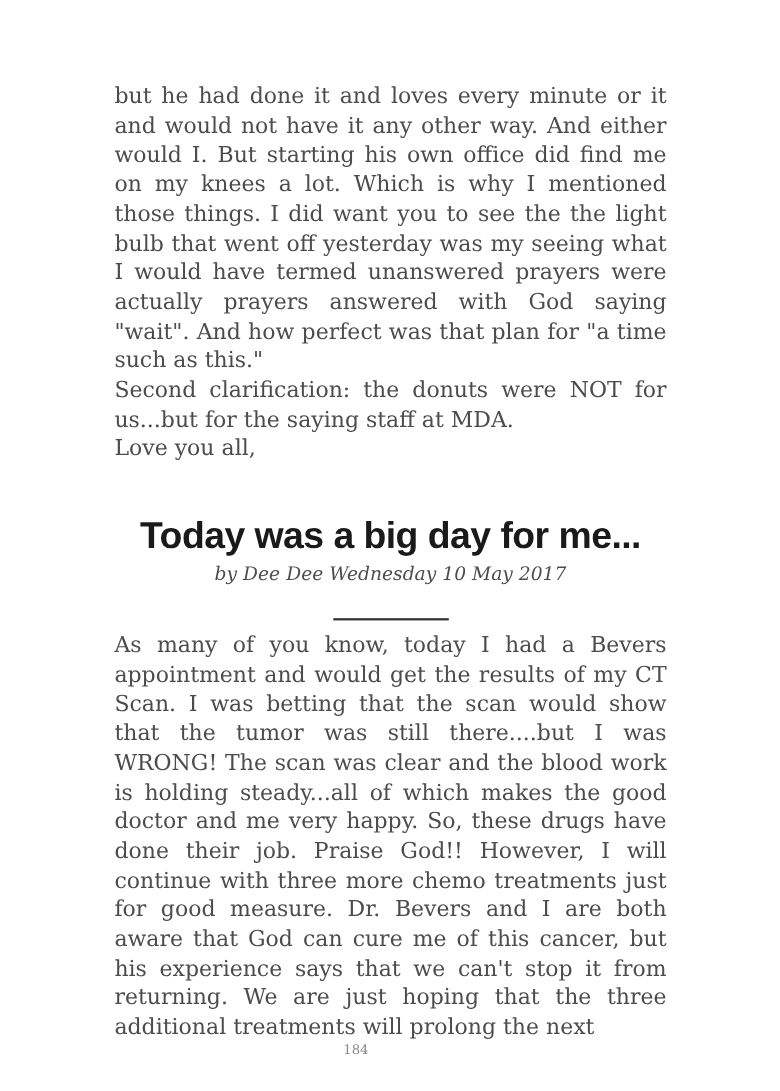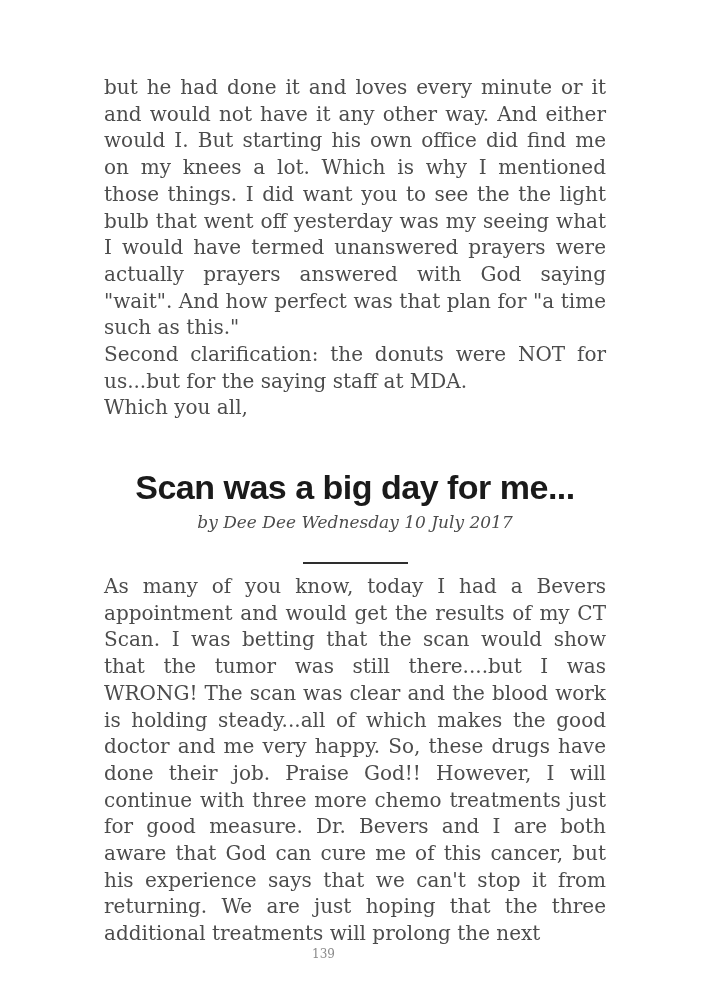--- a/index.html
+++ b/index.html
@@ -75,28 +75,28 @@
 </head>
 <body>
 
 <div class="page">
   <div class="content">
 
     <p class="para">but he had done it and loves every minute or it and would not have it any other way. And either would I. But starting his own office did find me on my knees a lot. Which is why I mentioned those things. I did want you to see the the light bulb that went off yesterday was my seeing what I would have termed unanswered prayers were actually prayers answered with God saying "wait". And how perfect was that plan for "a time such as this."</p>
 
     <p class="para">Second clarification: the donuts were NOT for us...but for the saying staff at MDA.</p>
 
-    <p class="para">Which you all,</p>
+    <p class="para">Love you all,</p>
 
 
     <div class="post-header">
-      <h1 class="post-title">Scan was a big day for me...</h1>
-      <p class="post-byline">by Dee Dee Wednesday 10 July 2017</p>
+      <h1 class="post-title">Today was a big day for me...</h1>
+      <p class="post-byline">by Dee Dee Wednesday 10 May 2017</p>
     </div>
 
     <hr class="divider">
 
     <p class="para">As many of you know, today I had a Bevers appointment and would get the results of my CT Scan. I was betting that the scan would show that the tumor was still there....but I was WRONG! The scan was clear and the blood work is holding steady...all of which makes the good doctor and me very happy. So, these drugs have done their job. Praise God!! However, I will continue with three more chemo treatments just for good measure. Dr. Bevers and I are both aware that God can cure me of this cancer, but his experience says that we can't stop it from returning. We are just hoping that the three additional treatments will prolong the next</p>
 
   </div>
 
-  <div class="page-number">139</div>
+  <div class="page-number">184</div>
 </div>
 
 </body></html>

